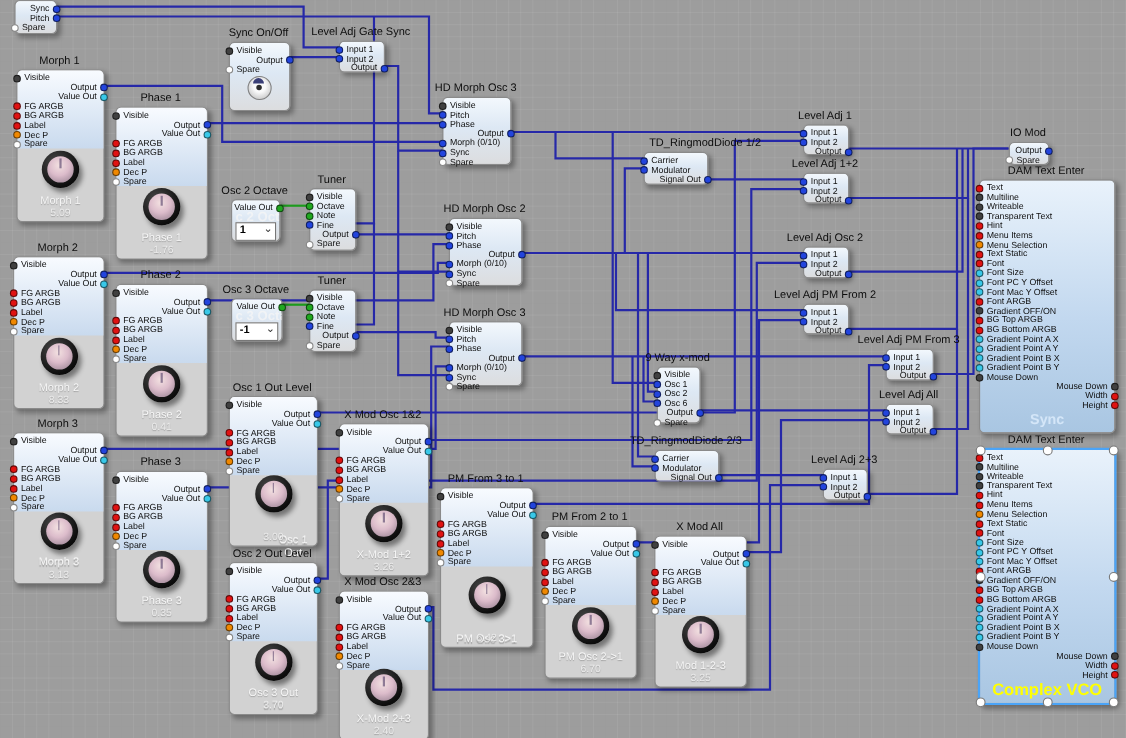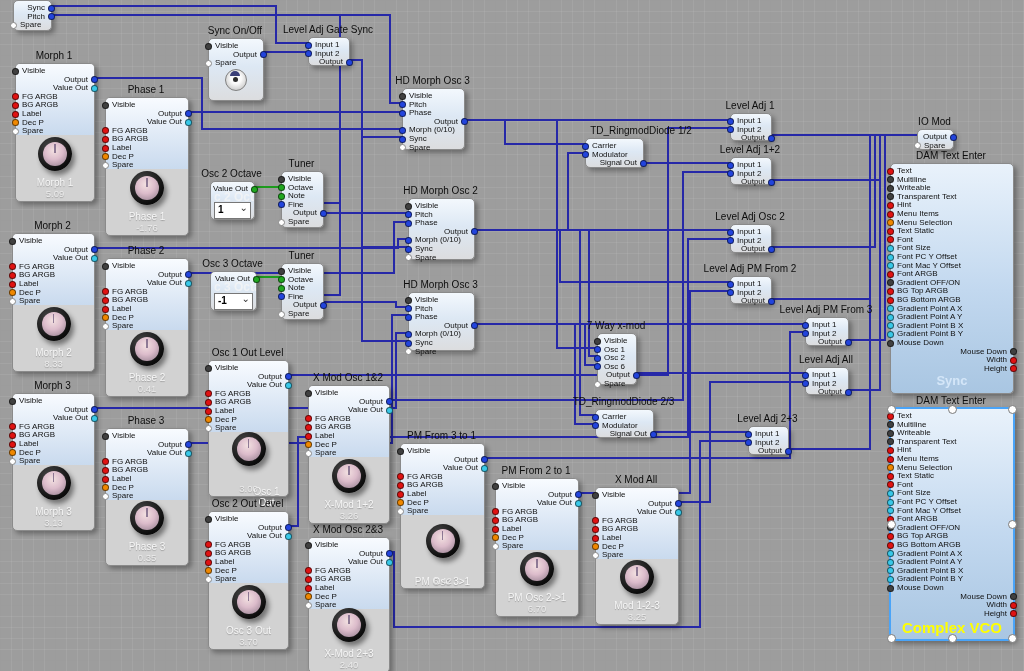--- a/index.html
+++ b/index.html
@@ -895,21 +895,21 @@
       </div>
       <div class="prow in" style="top: 10.6px;">
         <span class="pdot" style="background: rgb(34, 68, 221);"></span>
         <span class="plabel">Modulator</span>
       </div>
       <div class="prow out" style="top: 19.2px;">
         <span class="pdot" style="background: rgb(34, 68, 221);"></span>
         <span class="plabel">Signal Out</span>
       </div>
     </div>
-    <div class="ntitle" style="left: 616px; top: 320px;">7 Way x-mod</div>
+    <div class="ntitle" style="left: 616px; top: 320px;">9 Way x-mod</div>
     <div class="node" style="left: 597px; top: 333px; width: 38px; height: 50px;">
       <div class="prow in" style="top: 2px;">
         <span class="pdot" style="background: rgb(64, 64, 64);"></span>
         <span class="plabel">Visible</span>
       </div>
       <div class="prow in" style="top: 10.6px;">
         <span class="pdot" style="background: rgb(34, 68, 221);"></span>
         <span class="plabel">Osc 1</span>
       </div>
       <div class="prow in" style="top: 19.2px;">

